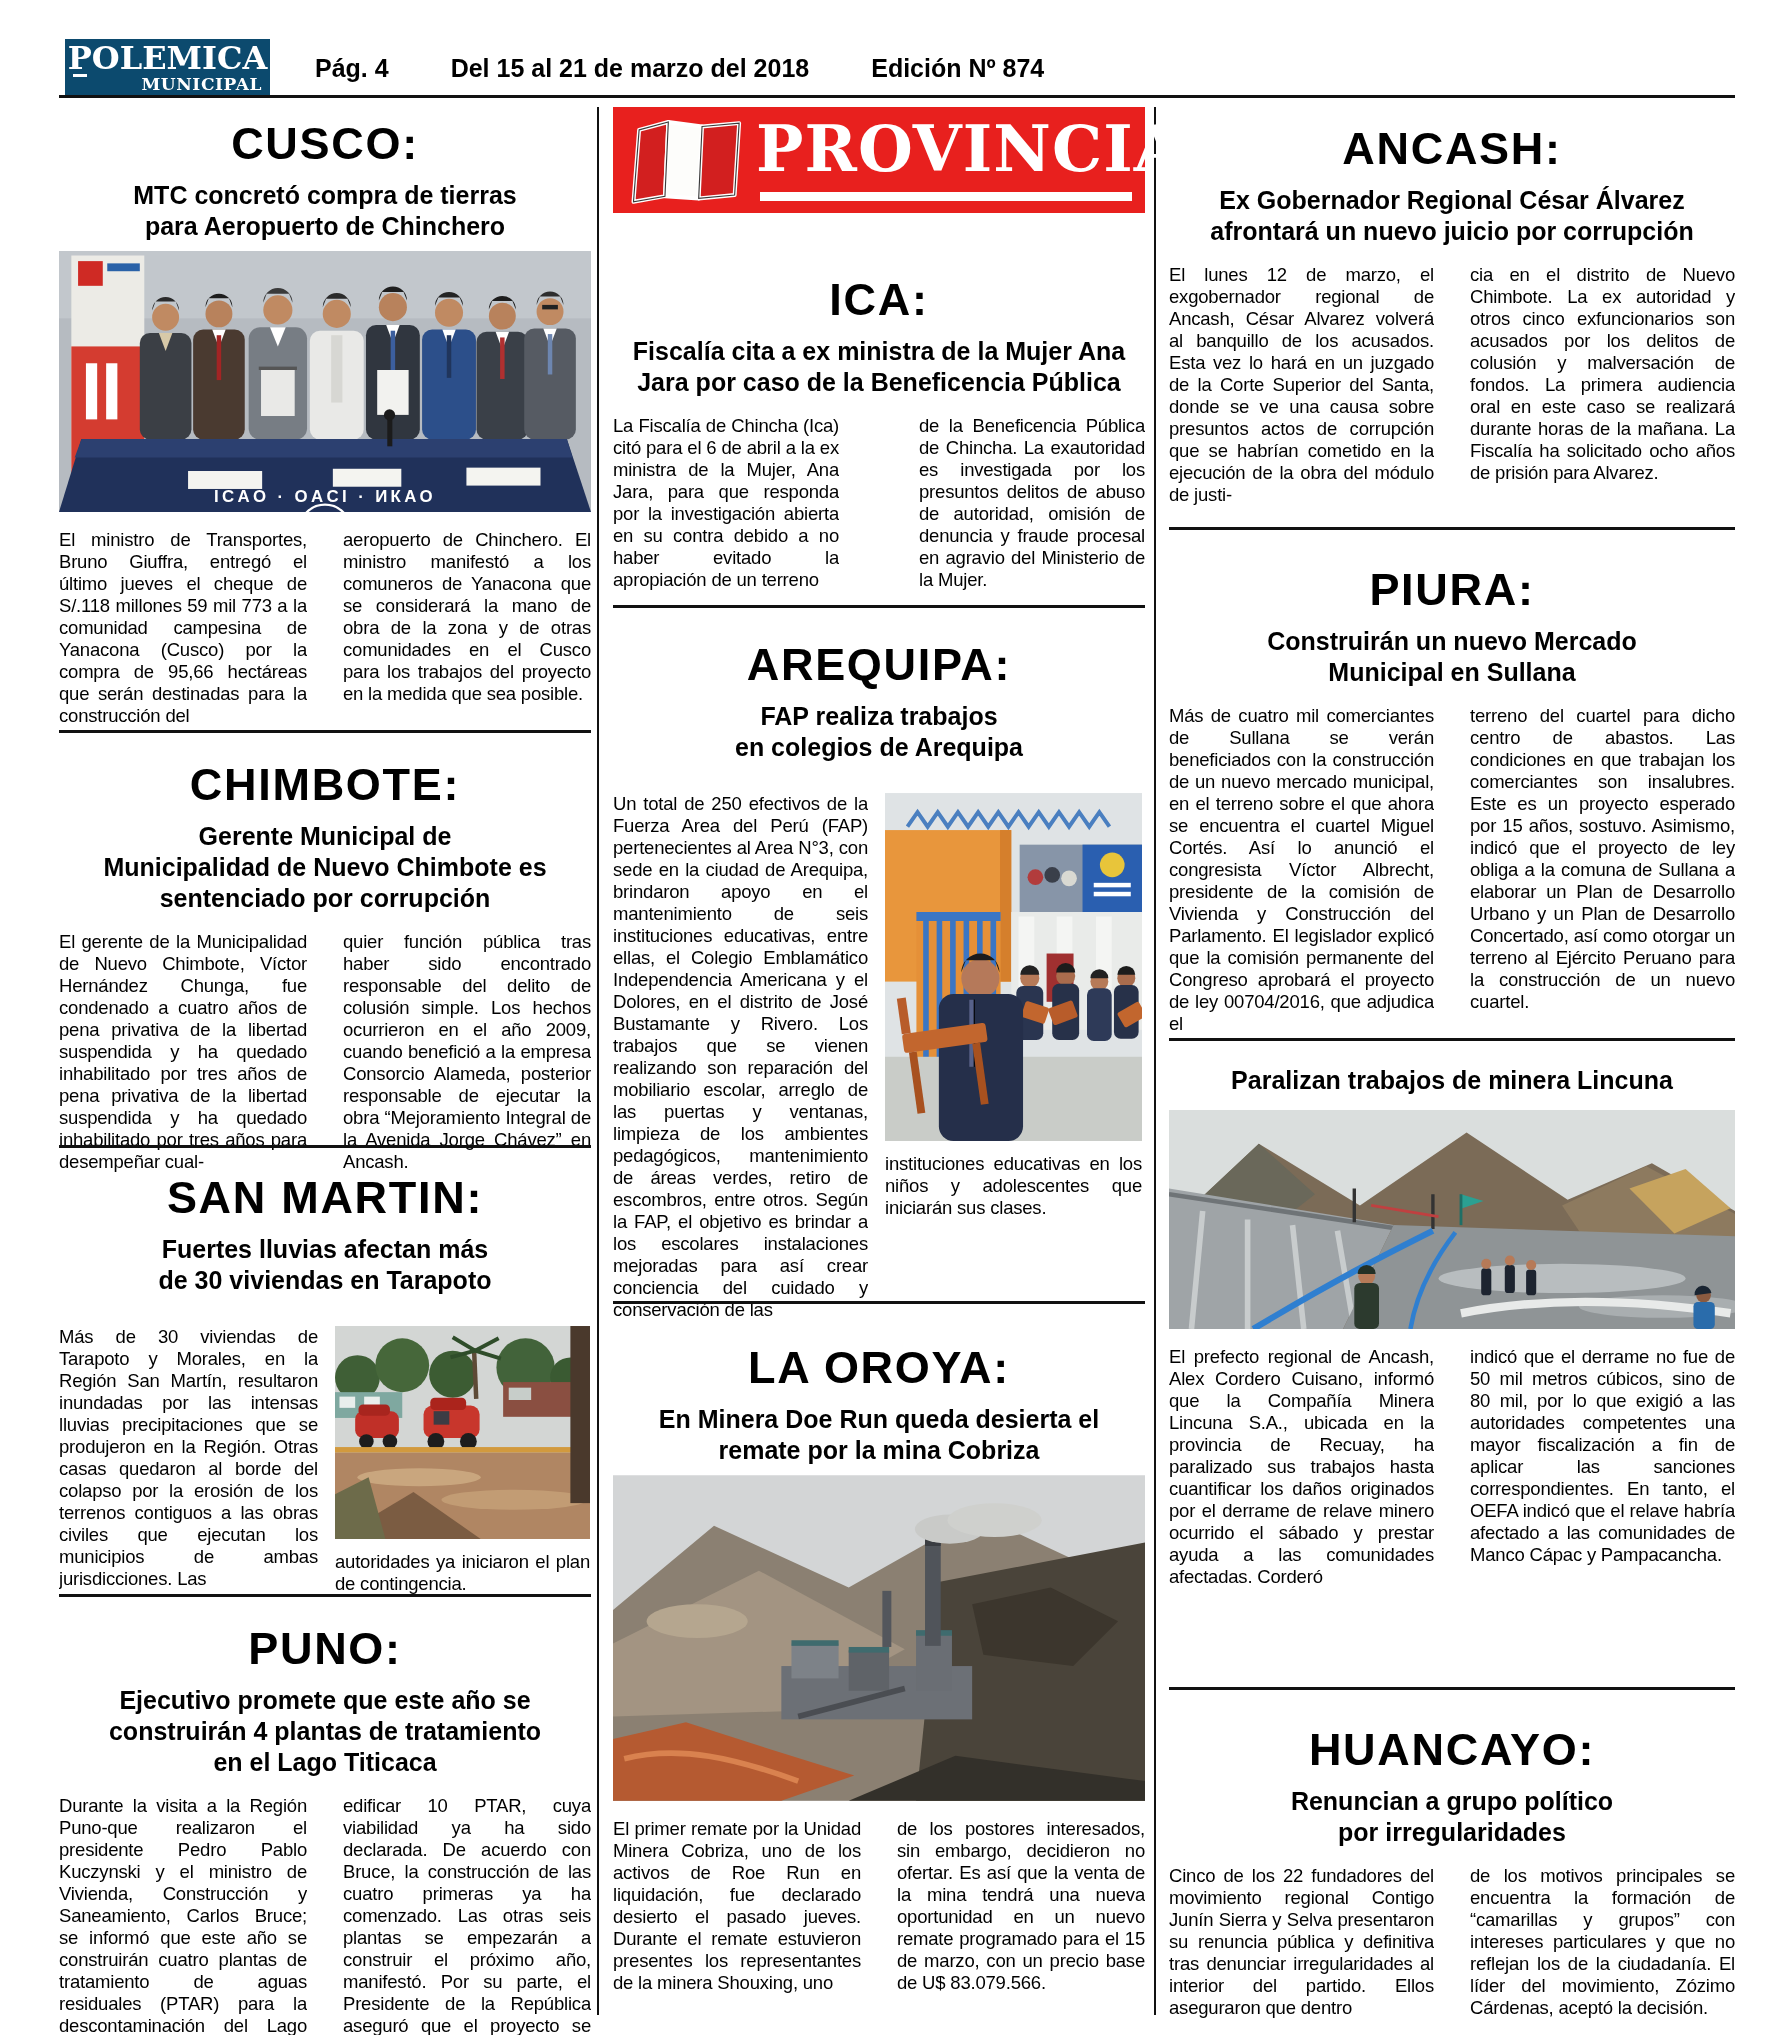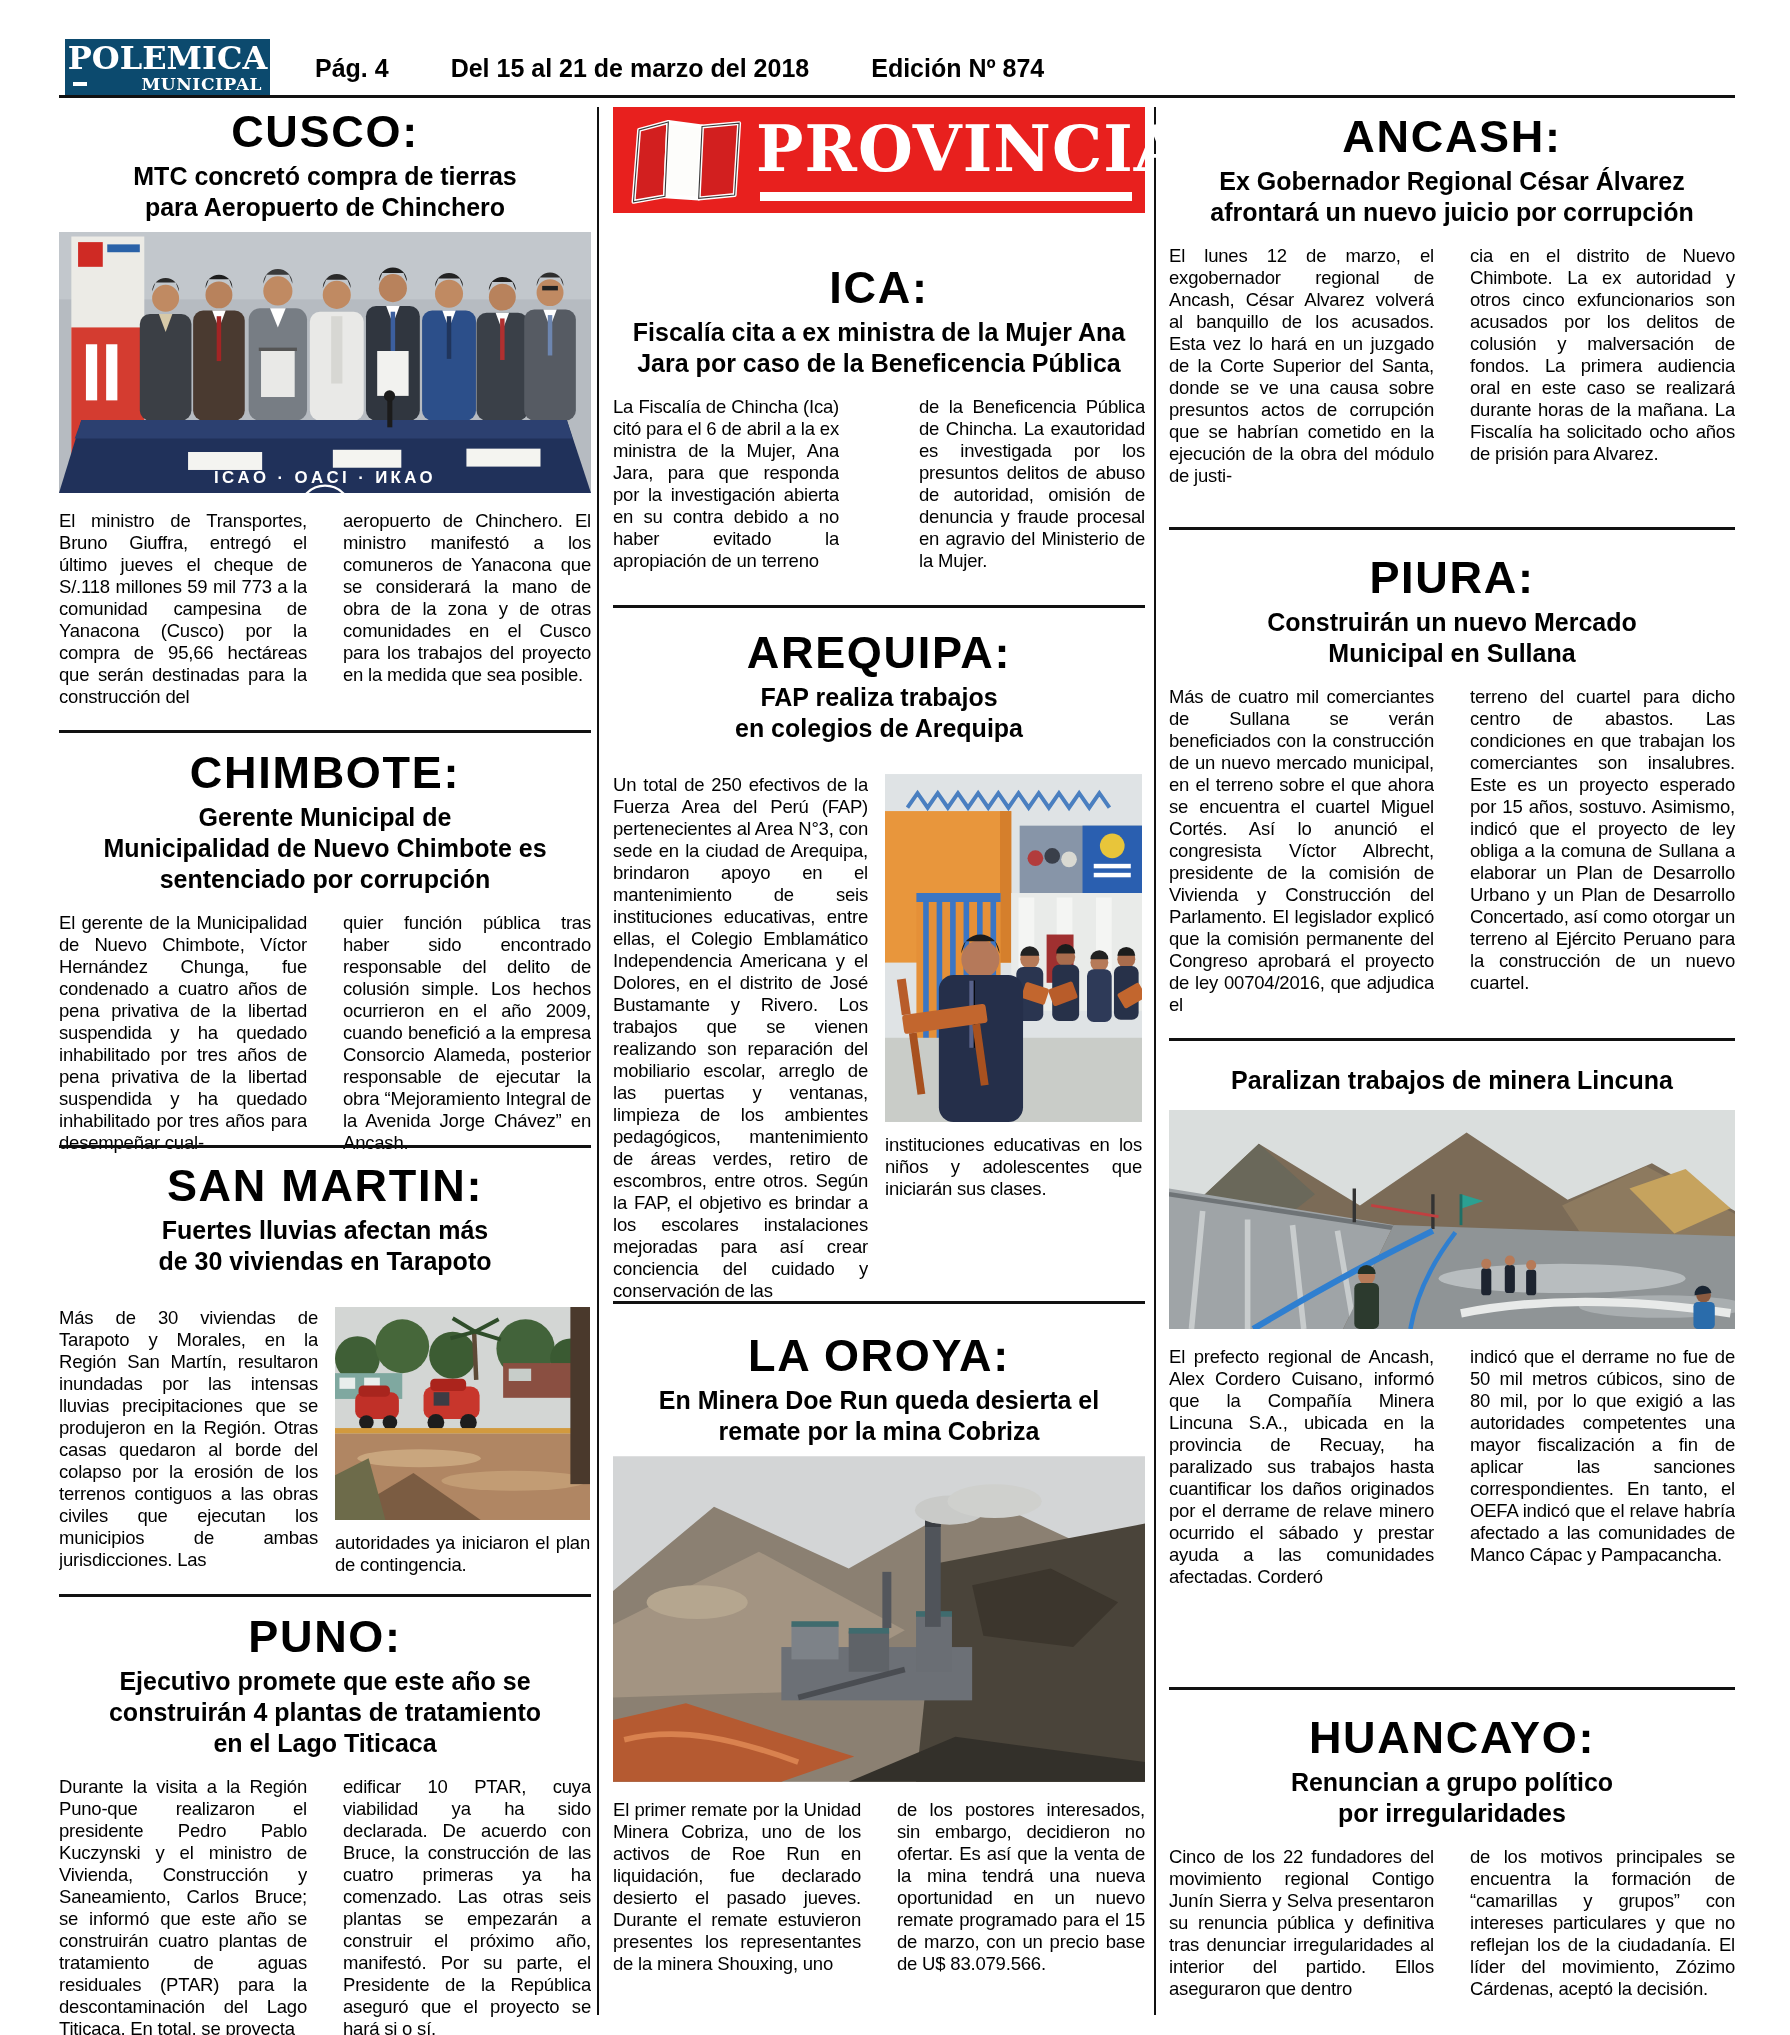--- a/index.html
+++ b/index.html
@@ -4,32 +4,32 @@
 <style>
   html,body{margin:0;padding:0;background:#e9e9e9;}
   #page{position:relative;width:1790px;height:2035px;background:#ffffff;
         font-family:"Liberation Sans",sans-serif;color:#000;overflow:hidden;}
 
   
   #masthead{position:absolute;top:39px;left:65px;width:205px;height:58px;
             background:#0c4a6e;color:#fff;box-sizing:border-box;padding-top:2.2px;}
   #masthead .l1{font-family:"DejaVu Serif",serif;font-weight:bold;font-size:32px;
                 text-align:center;line-height:34px;letter-spacing:0;}
-  #masthead .l2row{display:flex;align-items:center;justify-content:flex-end;
+  #masthead .l2row{display:flex;align-items:flex-start;justify-content:flex-end;
                    padding:0 7.9px;margin-top:-1.1px;gap:48px;}
   #masthead .rule{flex:1;height:3.4px;background:#fff;margin-right:6.7px;}
   #masthead .l2{font-family:"DejaVu Serif",serif;font-weight:bold;font-size:17px;letter-spacing:0.6px;}
   #pageinfo{position:absolute;top:54px;left:315px;display:flex;gap:62px;
             font-size:25px;font-weight:bold;white-space:nowrap;}
   .hr{position:absolute;height:2.8px;background:#111;}
   .vr{position:absolute;width:1.7px;background:#111;}
 
   
   .article{position:absolute;}
-  .city{font-size:45px;font-weight:bold;text-align:center;line-height:49px;margin:0;
+  .city{font-size:45px;font-weight:bold;text-align:center;line-height:49px;margin:12px;
         letter-spacing:1.7px;}
   .sub{font-size:25px;font-weight:bold;text-align:center;line-height:31px;margin:4.5px 0 0 0;
        white-space:pre-line;letter-spacing:0;}
   .body2{display:flex;gap:36px;margin-top:17px;}
   .bc{flex:1;text-align:justify;font-size:18.5px;line-height:22px;letter-spacing:-0.2px;
       overflow:hidden;}
   .photo{display:block;margin-top:9px;}
   .body-row{display:flex;gap:17px;margin-top:30px;}
   .caption{text-align:justify;font-size:18.5px;line-height:22px;letter-spacing:-0.2px;margin-top:12.3px;}
 

